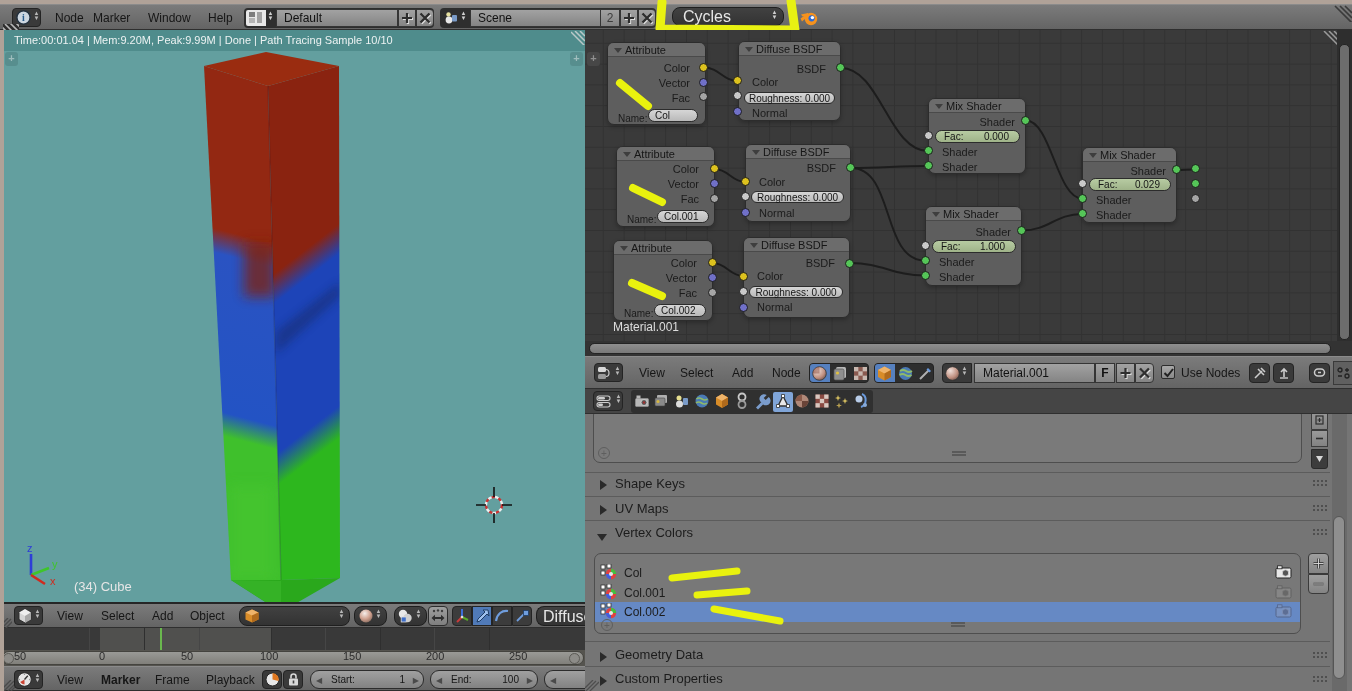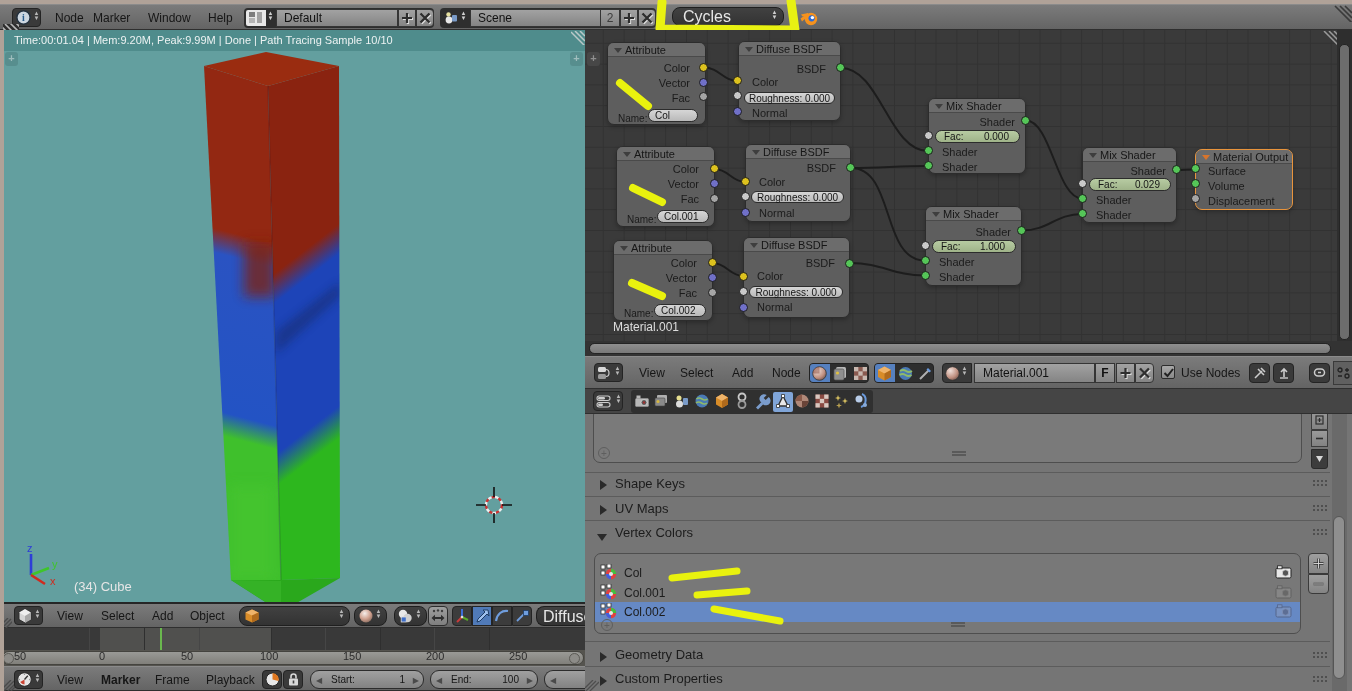--- a/index.html
+++ b/index.html
@@ -474,27 +474,20 @@
           <span style="position:absolute;right:10px;">0.029</span>
         </div>
       <div class="nlab" style="left:13px; top:47px;">Shader</div>
       <div class="nlab" style="left:13px; top:62px;">Shader</div>
     </div>
     <div class="sock" style="left:587px; top:135px; background:#55c658;"></div>
     <div class="sock" style="left:493px; top:149px; background:#c9c9c9;"></div>
     <div class="sock" style="left:493px; top:164px; background:#55c658;"></div>
     <div class="sock" style="left:493px; top:179px; background:#55c658;"></div>
 
-    <div class="node" style="left:610px; top:119px; width:98px; height:61px; border:1.5px solid #e8943c;">
-      <div class="nhead"><span style="margin-left:17px;">Material Output</span></div>
-      <div class="ntri" style="border-top-color:#d8752c;"></div>
-      <div class="nlab" style="left:12px; top:16px;">Surface</div>
-      <div class="nlab" style="left:12px; top:31px;">Volume</div>
-      <div class="nlab" style="left:12px; top:46px;">Displacement</div>
-    </div>
     <div class="sock" style="left:606px; top:134px; background:#55c658;"></div>
     <div class="sock" style="left:606px; top:149px; background:#55c658;"></div>
     <div class="sock" style="left:606px; top:164px; background:#a5a5a5;"></div>
 
     <svg class="abs" style="left:0; top:0;" width="767" height="326" viewBox="0 0 767 326">
       <g stroke="#e9f20e" stroke-width="8" stroke-linecap="round">
         <line x1="35" y1="53" x2="63" y2="76"></line>
         <line x1="48" y1="158" x2="77" y2="172"></line>
         <line x1="47" y1="253" x2="77" y2="266"></line>
       </g>

